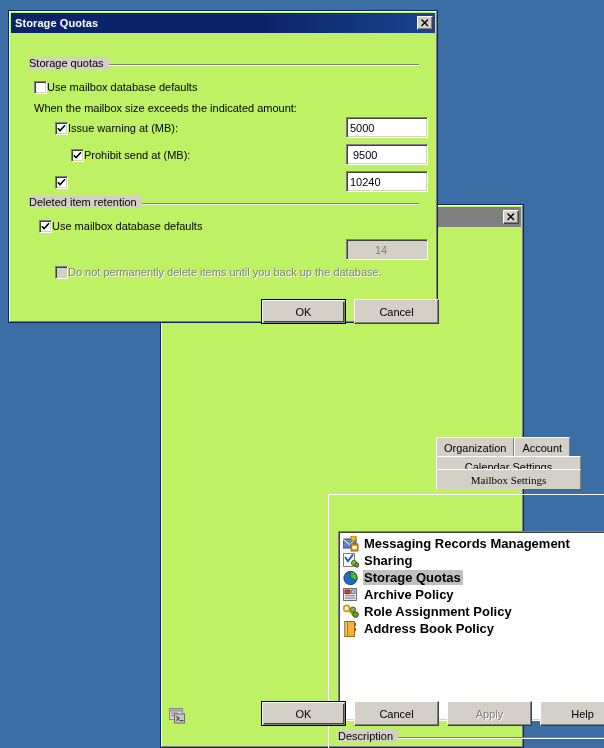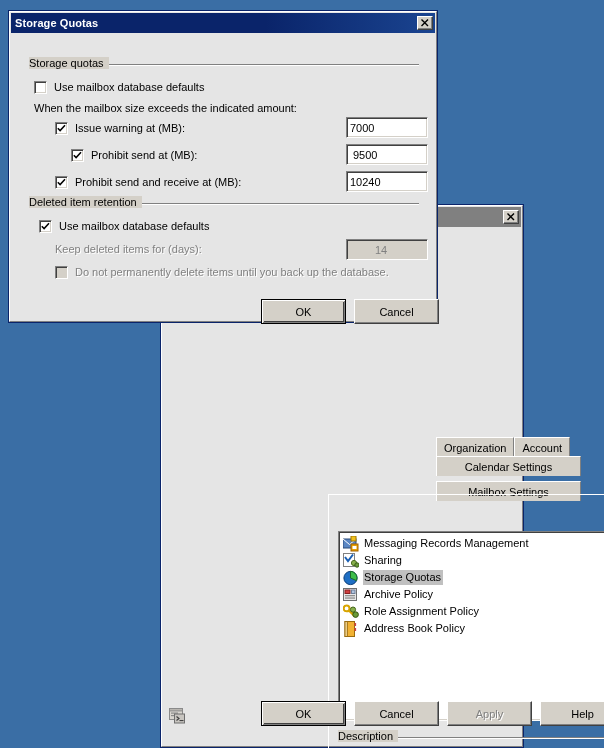--- a/index.html
+++ b/index.html
@@ -15,21 +15,21 @@
     font-family: "Liberation Sans", sans-serif;
     font-size: 11px;
     color: #000;
     position: relative;
     -webkit-font-smoothing: none;
   }
 
   
   .win {
     position: absolute;
-    background: #e5e5e5;
+    background: #bef264;
     border: 1px solid #0a246a;
     box-sizing: border-box;
   }
   .win-inner {
     position: absolute;
     inset: 0;
     border-top: 1px solid #ffffff;
     border-left: 1px solid #ffffff;
     border-right: 1px solid #808080;
     border-bottom: 1px solid #808080;
@@ -113,21 +113,20 @@
     border-right: 1px solid #ffffff;
     border-bottom: 1px solid #ffffff;
     box-shadow: inset 1px 1px 0 #404040, inset -1px -1px 0 #d4d0c8;
     position: relative;
     flex: 0 0 auto;
     margin-top: 1px;
   }
   .chkbox.disabled { background: #d4d0c8; }
   .chkbox svg { position: absolute; left: 1px; top: 1px; }
   .chklabel {
-    margin-left: 7px;
     font-size: 11px;
     line-height: 14px;
   }
   .chklabel.disabled { color: #808080; text-shadow: 1px 1px 0 #ffffff; }
 
   
   .static {
     position: absolute;
     font-size: 11px;
     line-height: 14px;
@@ -223,23 +222,24 @@
     cursor: default;
     padding-left: 2px;
   }
   .li-icon {
     width: 16px; height: 16px;
     flex: 0 0 auto;
     margin-right: 4px;
     position: relative;
   }
   .li-label {
-    font-size: 11px;
+    font-size: 13px;
     padding: 1px 2px 1px 1px;
     line-height: 13px;
+    font-weight: bold;
   }
   .li.selected .li-label { background: #c0c0c0; }
 
   .sunken-icon {
     position: absolute;
     width: 20px; height: 20px;
   }
 </style>
 </head>
 <body>
@@ -256,21 +256,21 @@
     </div>
   </div>
 
   <div class="tabrow" style="left:275px; top:232px; position:absolute;">
     <div class="tab">Organization</div>
     <div class="tab">Account</div>
   </div>
   <div class="tabrow" style="left:275px; top:251px;">
     <div class="tab" style="width:145px;">Calendar Settings</div>
   </div>
-  <div class="tabrow" style="left:275px; top:276px;">
+  <div class="tabrow" style="left:275px; top:264px;font-family:Liberation Serif, serif;">
     <div class="tab" style="width:145px; background:#d4d0c8; border-bottom:none;">Mailbox Settings</div>
   </div>
 
   <div style="position:absolute; left:167px; top:289px; width:430px; height:415px;
               box-sizing:border-box;
               border-top:1px solid #ffffff; border-left:1px solid #ffffff;
               border-right:1px solid #808080; border-bottom:1px solid #808080;"></div>
 
   <div class="listbox" style="left:177px; top:326px; width:388px; height:190px;">
 
@@ -395,57 +395,55 @@
   <div class="static" style="left:25px; top:90px;">When the mailbox size exceeds the indicated amount:</div>
 
   <div class="chkrow" style="left:46px; top:110px;">
     <span class="chkbox">
       <svg width="9" height="9" viewBox="0 0 9 9">
         <path d="M0.8 4.3 L3.1 6.6 L8 1.2" stroke="#000" stroke-width="1.5" fill="none"></path>
       </svg>
     </span>
     <span class="chklabel">Issue warning at (MB):</span>
   </div>
-  <div class="edit" style="left:337px; top:106px; width:82px; height:21px;">7000</div>
+  <div class="edit" style="left:337px; top:106px; width:82px; height:21px;">5000</div>
 
   <div class="chkrow" style="left:46px; top:137px;padding-left:16px;">
     <span class="chkbox">
       <svg width="9" height="9" viewBox="0 0 9 9">
         <path d="M0.8 4.3 L3.1 6.6 L8 1.2" stroke="#000" stroke-width="1.5" fill="none"></path>
       </svg>
     </span>
     <span class="chklabel">Prohibit send at (MB):</span>
   </div>
   <div class="edit" style="left:337px; top:133px; width:82px; height:21px;padding-left:6px;">9500</div>
 
   <div class="chkrow" style="left:46px; top:164px;">
     <span class="chkbox">
       <svg width="9" height="9" viewBox="0 0 9 9">
         <path d="M0.8 4.3 L3.1 6.6 L8 1.2" stroke="#000" stroke-width="1.5" fill="none"></path>
       </svg>
     </span>
-    <span class="chklabel">Prohibit send and receive at (MB):</span>
   </div>
   <div class="edit" style="left:337px; top:160px; width:82px; height:21px;">10240</div>
 
   <div class="groupbox" style="left:20px; top:185px; width:390px; height:12px;">
     <div class="group-rule"></div>
     <div class="group-title">Deleted item retention</div>
   </div>
 
   <div class="chkrow" style="left:30px; top:208px;">
     <span class="chkbox">
       <svg width="9" height="9" viewBox="0 0 9 9">
         <path d="M0.8 4.3 L3.1 6.6 L8 1.2" stroke="#000" stroke-width="1.5" fill="none"></path>
       </svg>
     </span>
     <span class="chklabel">Use mailbox database defaults</span>
   </div>
 
-  <div class="static disabled" style="left:46px; top:231px;">Keep deleted items for (days):</div>
   <div class="edit disabled" style="left:337px; top:228px; width:82px; height:21px;">14</div>
 
   <div class="chkrow" style="left:46px; top:254px;">
     <span class="chkbox disabled"></span>
     <span class="chklabel disabled">Do not permanently delete items until you back up the database.</span>
   </div>
 
   <div class="btn default" style="left:252px; top:288px; width:85px; height:25px;">OK</div>
   <div class="btn" style="left:345px; top:288px; width:85px; height:25px;">Cancel</div>
 </div>

